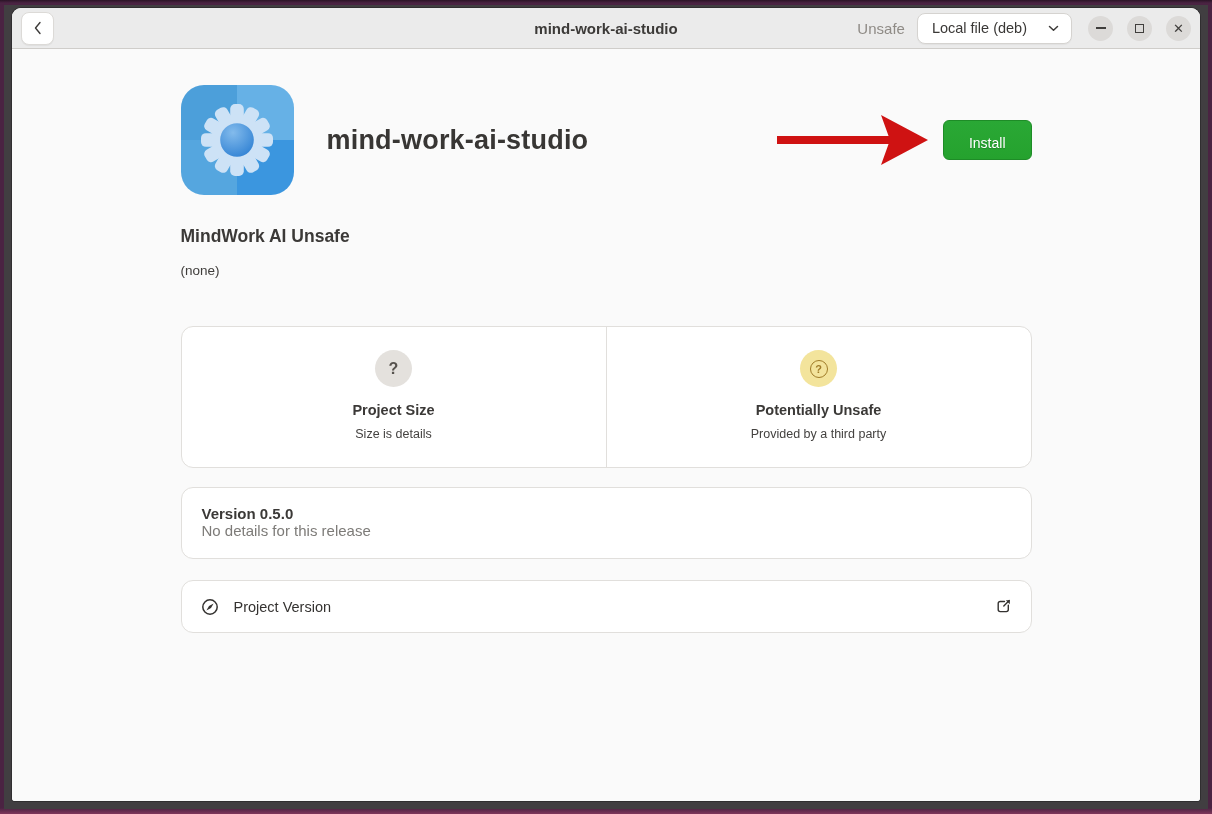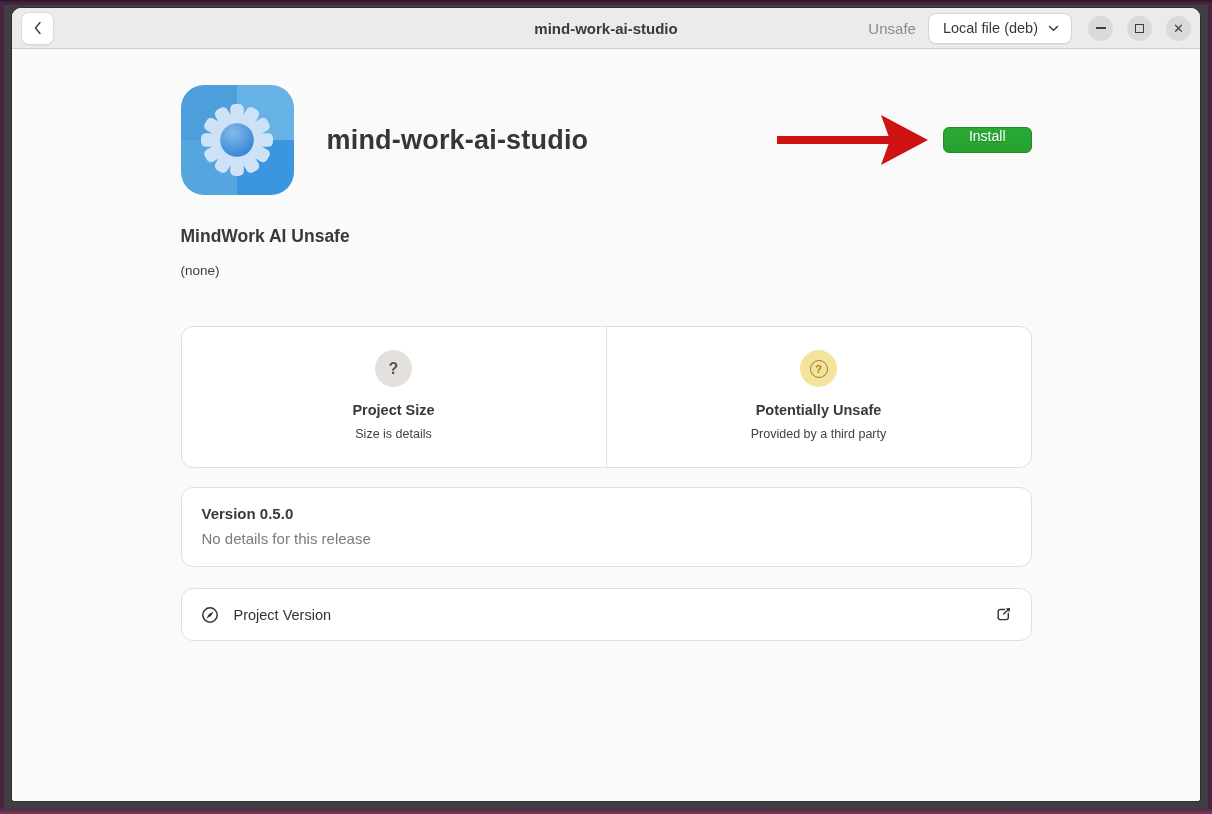--- a/index.html
+++ b/index.html
@@ -47,21 +47,21 @@
     pointer-events: none;
   }
   .hb-right { margin-left: auto; display: flex; align-items: center; gap: 10px; z-index: 2; }
   .source-label { color: #8f8b86; font-size: 15px; margin-right: 2px; }
   .source-dropdown {
     background: #ffffff;
     border: 1px solid #d5d3d0;
     border-radius: 8px;
     height: 31px;
     padding: 0 12px 0 14px;
-    display: flex; align-items: center; gap: 10px;
+    display: flex; align-items: center; gap: 21px;
     font-size: 14.5px; color: #3a3836;
     cursor: pointer;
     box-shadow: 0 1px 1px rgba(0,0,0,.04);
   }
   .win-controls { display: flex; align-items: center; gap: 14px; margin-left: 6px; }
   .wc-btn {
     width: 25px; height: 25px; border-radius: 50%;
     background: #dcdad8;
     display: flex; align-items: center; justify-content: center;
     cursor: pointer; color: #403e3c;
@@ -88,21 +88,21 @@
   .app-title { font-size: 27px; font-weight: bold; color: #383634; margin-left: 33px; letter-spacing: .2px; }
 
   .header-actions { margin-left: auto; display: flex; align-items: center; }
   .arrow-annotation { display: block; margin-right: 10px; }
   .install-btn {
     background: linear-gradient(#2aa835, #25a22e);
     border: 1px solid #1e8c27;
     color: #ffffff;
     font-size: 14px;
     font-family: inherit;
-    padding: 0 25px 8px;
+    padding: 14px 25px 8px;
     border-radius: 6px;
     cursor: pointer;
     text-shadow: 0 1px 1px rgba(0,0,0,.2);
   }
 
   .display-name { margin-top: 31px; font-size: 17.5px; font-weight: bold; color: #3b3937; }
   .license { margin-top: 16px; font-size: 13.5px; color: #3f3d3b; }
 
   .card {
     background: #ffffff;
@@ -127,21 +127,21 @@
     width: 18px; height: 18px; border-radius: 50%;
     border: 1.5px solid #a07c28;
     color: #a07c28; font-size: 11px; font-weight: bold;
     display: flex; align-items: center; justify-content: center;
   }
   .tile-title { font-size: 14.5px; font-weight: bold; color: #3b3937; margin-bottom: 9px; }
   .tile-subtitle { font-size: 12.5px; color: #444240; }
 
   .version-card { margin-top: 19px; padding: 17px 20px 19px; }
   .version-title { font-size: 15px; font-weight: bold; color: #3b3937; }
-  .version-subtitle { margin-top: 8px; font-size: 15px; color: #7d7b78; }
+  .version-subtitle { font-size: 15px; color: #7d7b78; }
 
   .website-card {
     margin-top: 21px; height: 53px;
     display: flex; align-items: center;
     padding: 0 19px;
     cursor: pointer;
   }
   .website-label { font-size: 14.5px; color: #343230; margin-left: 15px; }
   .external-icon { margin-left: auto; display: flex; }
 </style>

